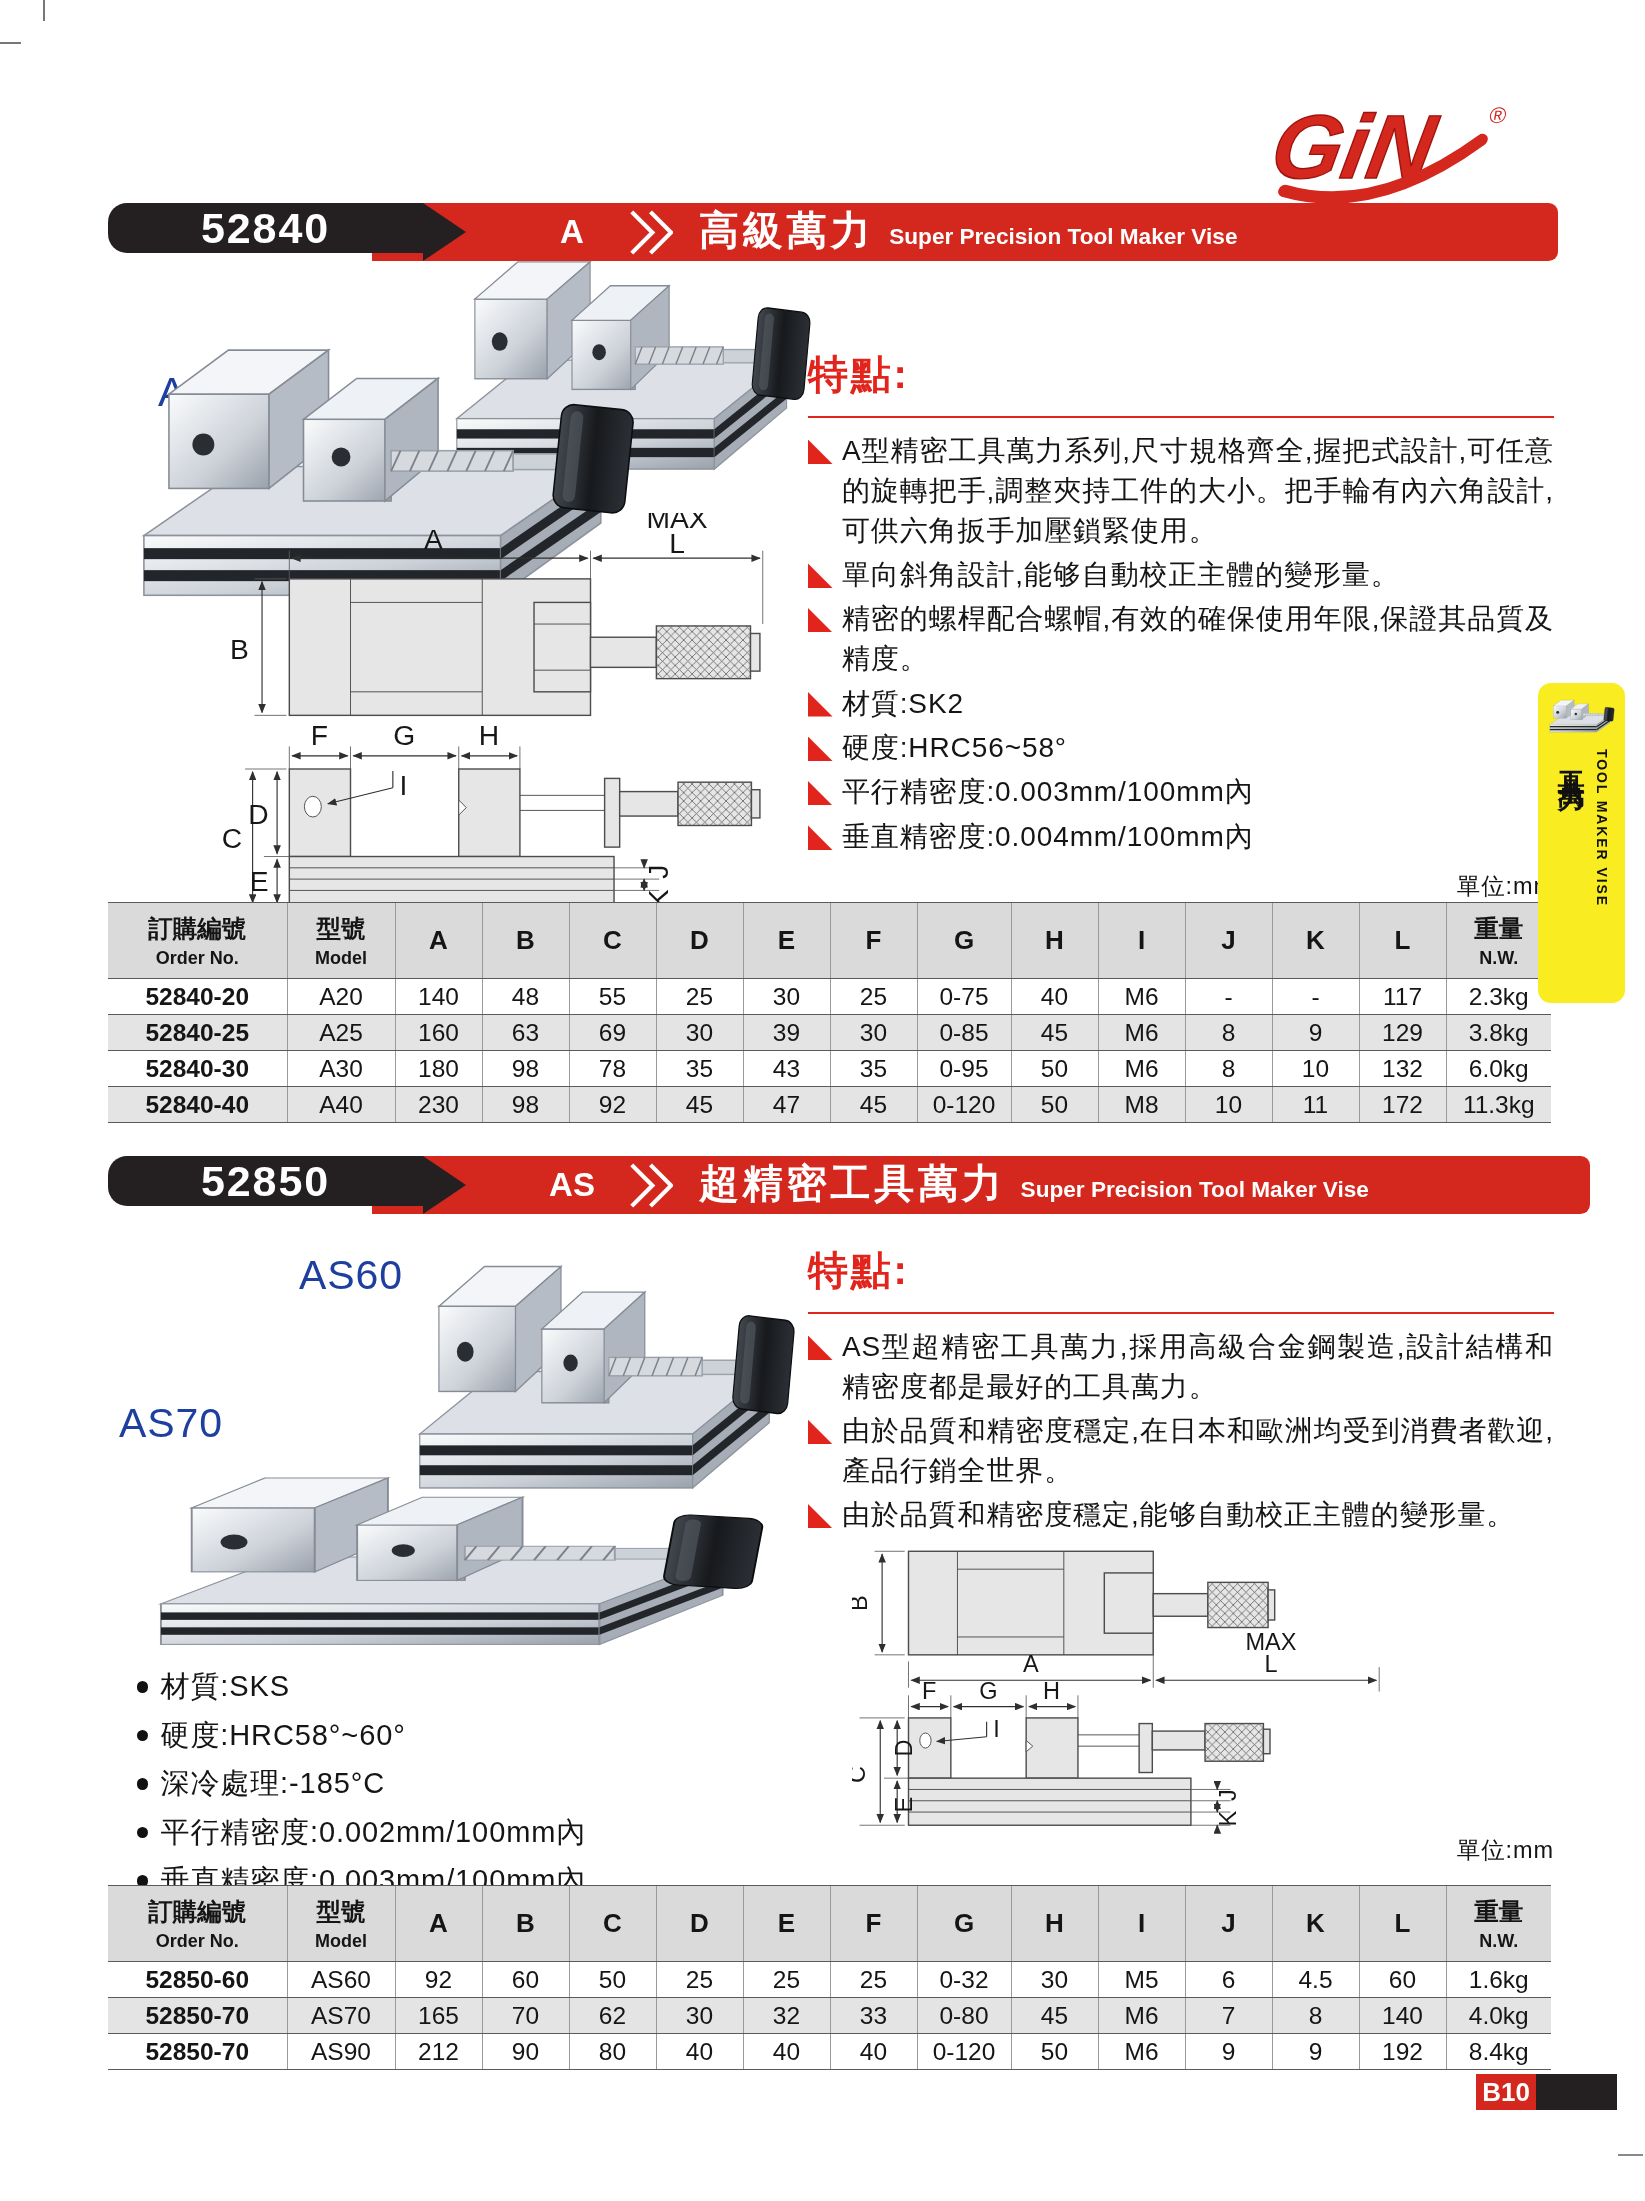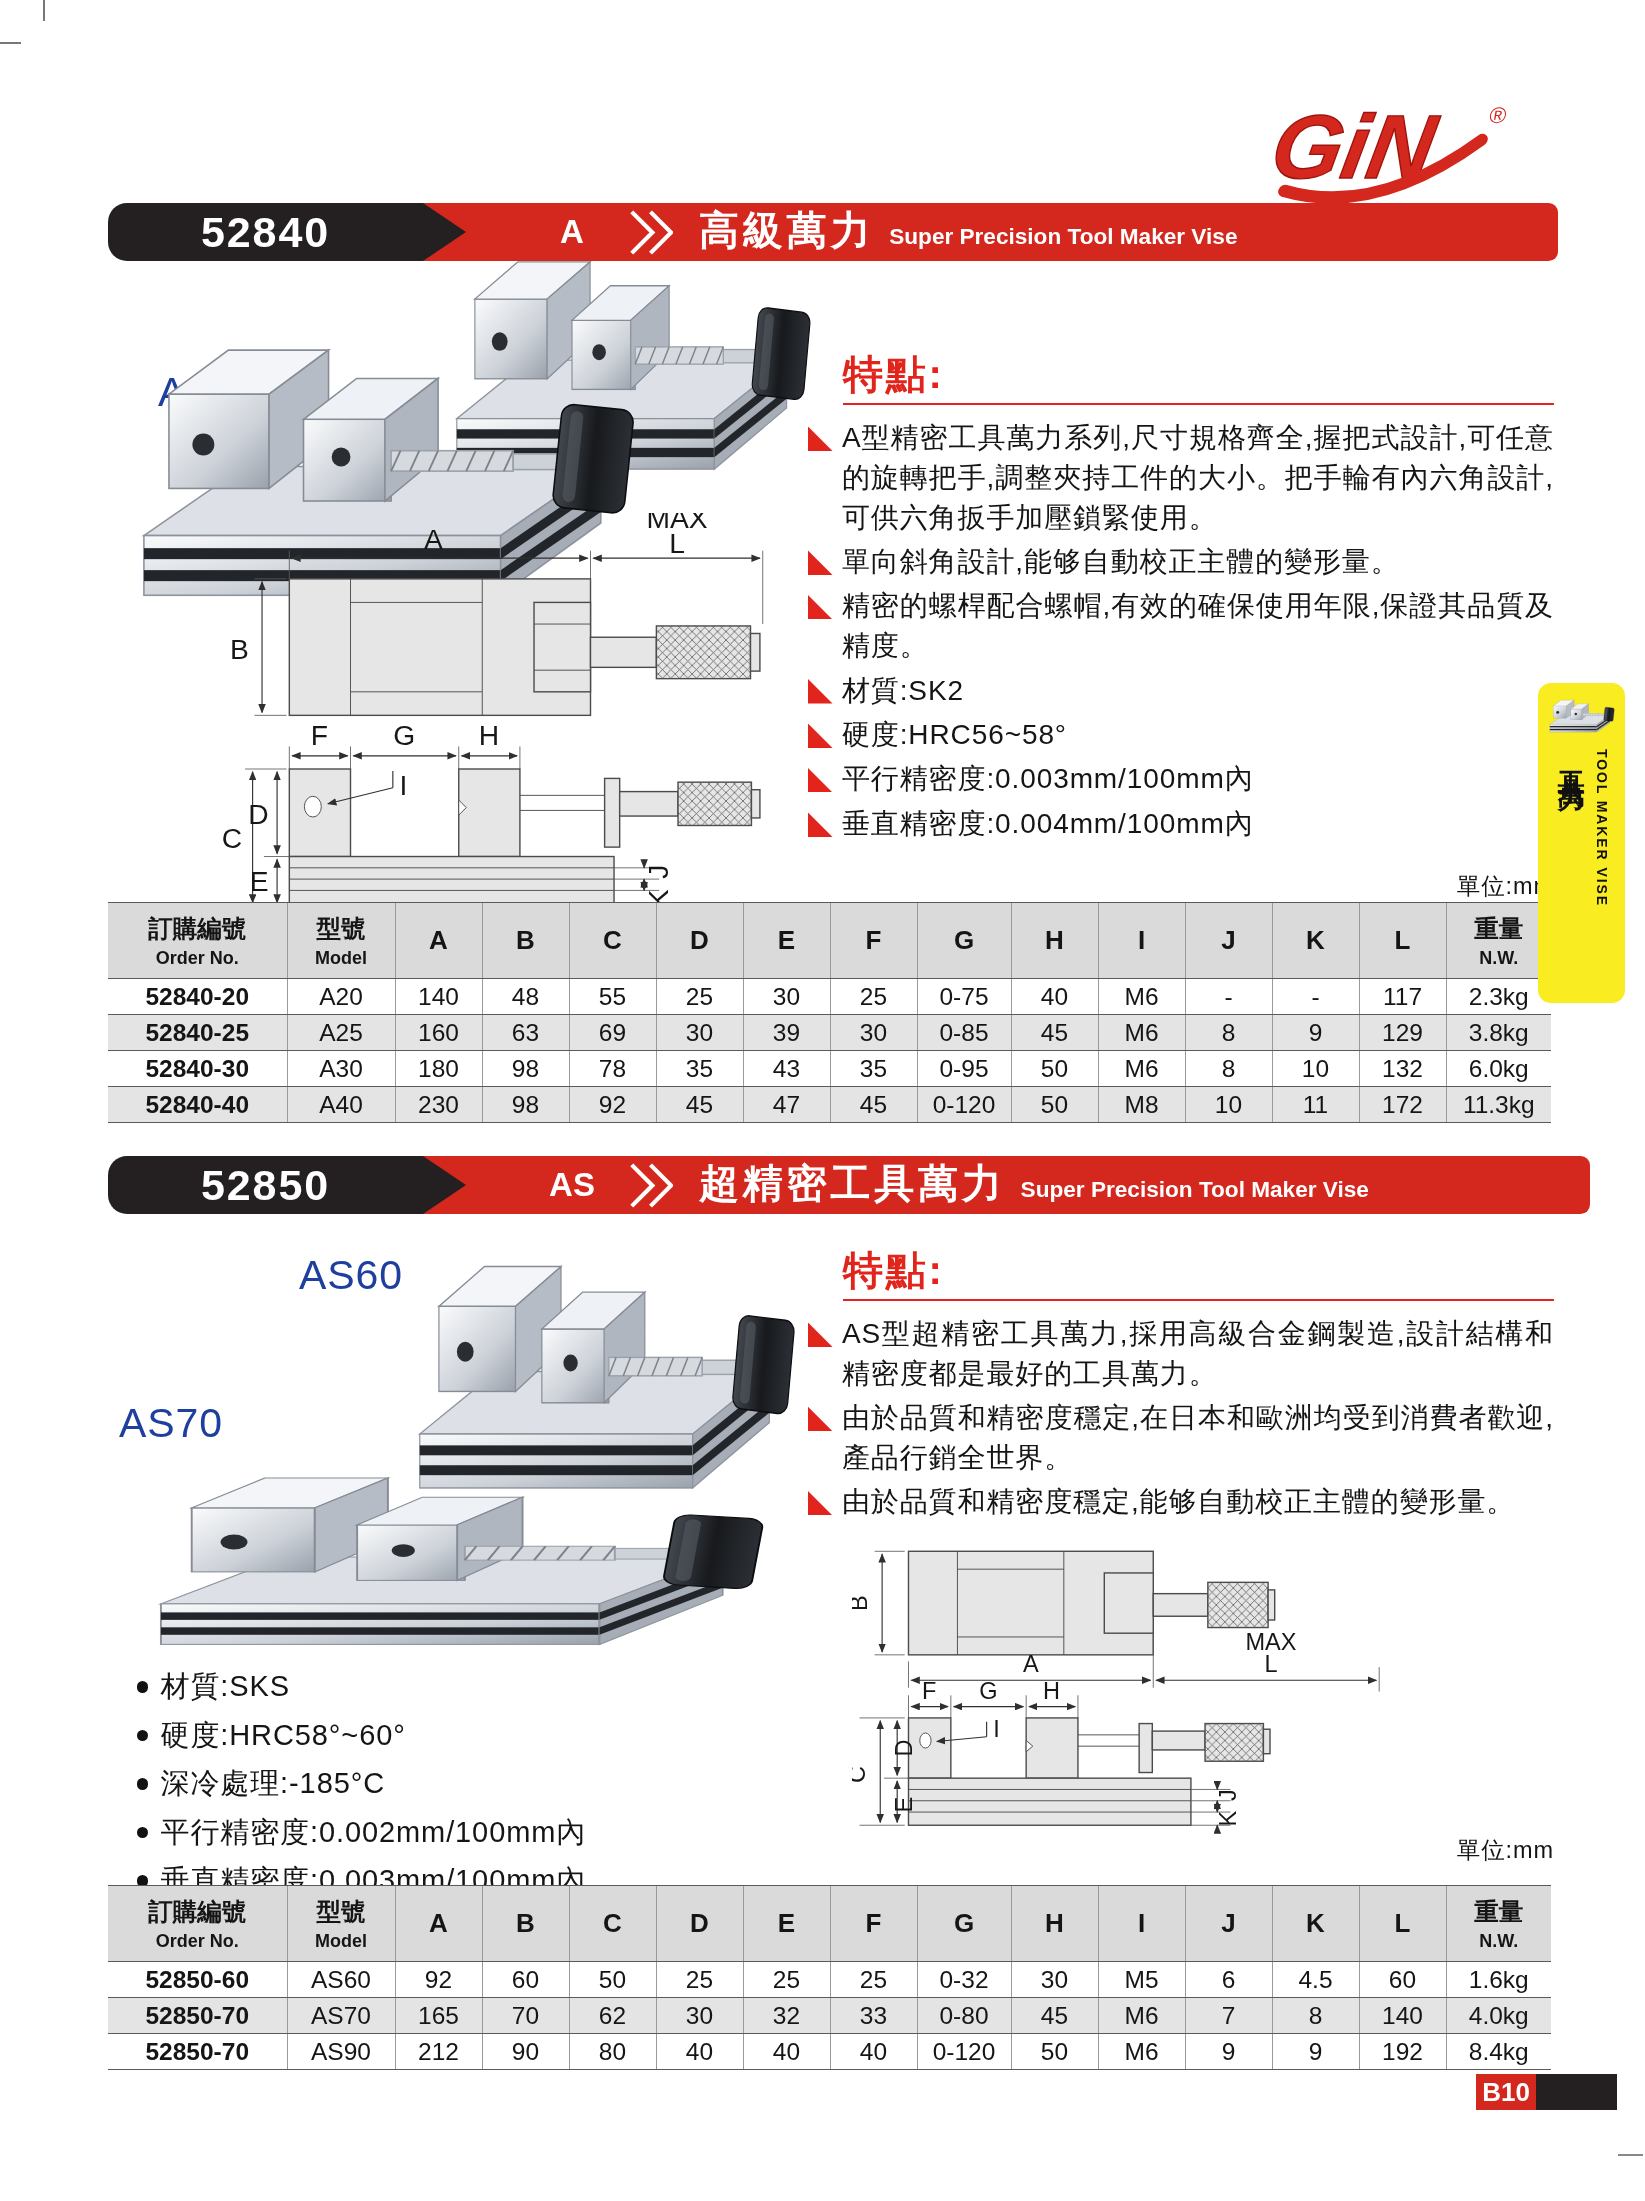--- a/index.html
+++ b/index.html
@@ -16,40 +16,40 @@
   }
   .abs{position:absolute;}
   svg{font-family:"Liberation Sans","DejaVu Sans",sans-serif;}
 
   
   .crop{position:absolute;background:#777;}
 
   
   .banner{position:absolute;left:108px;width:1450px;height:58px;}
   .banner .red-band{position:absolute;left:264px;right:0;top:0;bottom:0;background:var(--red);border-radius:0 9.4px 9.4px 0;}
-  .banner .black-pill{position:absolute;left:0;top:0;width:315px;height:58px;background:var(--black);
+  .banner .black-pill{position:absolute;left:0;top:0;width:315px;height:50px;background:var(--black);
     border-radius:19px 0 0 19px;display:flex;align-items:center;justify-content:center;z-index:2;}
   .banner .black-arrow{position:absolute;left:315px;top:0;width:0;height:0;z-index:2;
     border-top:29px solid transparent;border-bottom:29px solid transparent;border-left:43px solid var(--black);}
   .banner .code{font-size:43px;font-weight:700;color:#fff;letter-spacing:1.9px;}
   .banner .variant{position:absolute;left:419px;width:90px;top:0;height:58px;z-index:3;
     display:flex;align-items:center;justify-content:center;font-size:33px;font-weight:700;color:#fff;}
   .banner .chev{position:absolute;left:520px;top:5.6px;z-index:3;}
   .banner .titles{position:absolute;left:591px;top:50%;transform:translateY(-52%);z-index:3;
     display:flex;align-items:baseline;gap:15px;white-space:nowrap;}
   .banner .t-zh{font-size:40px;font-weight:700;color:#fff;letter-spacing:3.8px;}
   .banner .t-en{font-size:22.6px;font-weight:700;color:#fff;}
 
   
   .mlabel{position:absolute;font-size:41px;color:var(--navy);letter-spacing:0.9px;}
 
   
   .features{position:absolute;width:746px;}
   .ftitle{font-size:40px;font-weight:700;color:var(--accent);letter-spacing:2.8px;
-    padding-bottom:1px;border-bottom:2.8px solid var(--accent);margin-bottom:13px;margin-left:35px;}
+    padding-bottom:14px;border-bottom:2.8px solid var(--accent);margin-bottom:13px;}
   .feat{display:flex;margin-bottom:4.7px;}
   .feat .tri{flex:0 0 auto;width:24.5px;height:24.5px;background:var(--accent);
     clip-path:polygon(0 0,100% 100%,0 100%);margin:8.5px 9.4px 0 0;}
   .ftext{font-size:28px;line-height:1.42;text-align:justify;letter-spacing:0.9px;}
 
   
   .specs{position:absolute;left:137px;top:1667px;width:603px;}
   .spec{display:flex;align-items:center;margin-bottom:8.5px;font-size:29px;letter-spacing:0.9px;}
   .spec .dot{flex:0 0 auto;width:11.3px;height:11.3px;border-radius:50%;background:#111;margin-right:12.2px;}
 

